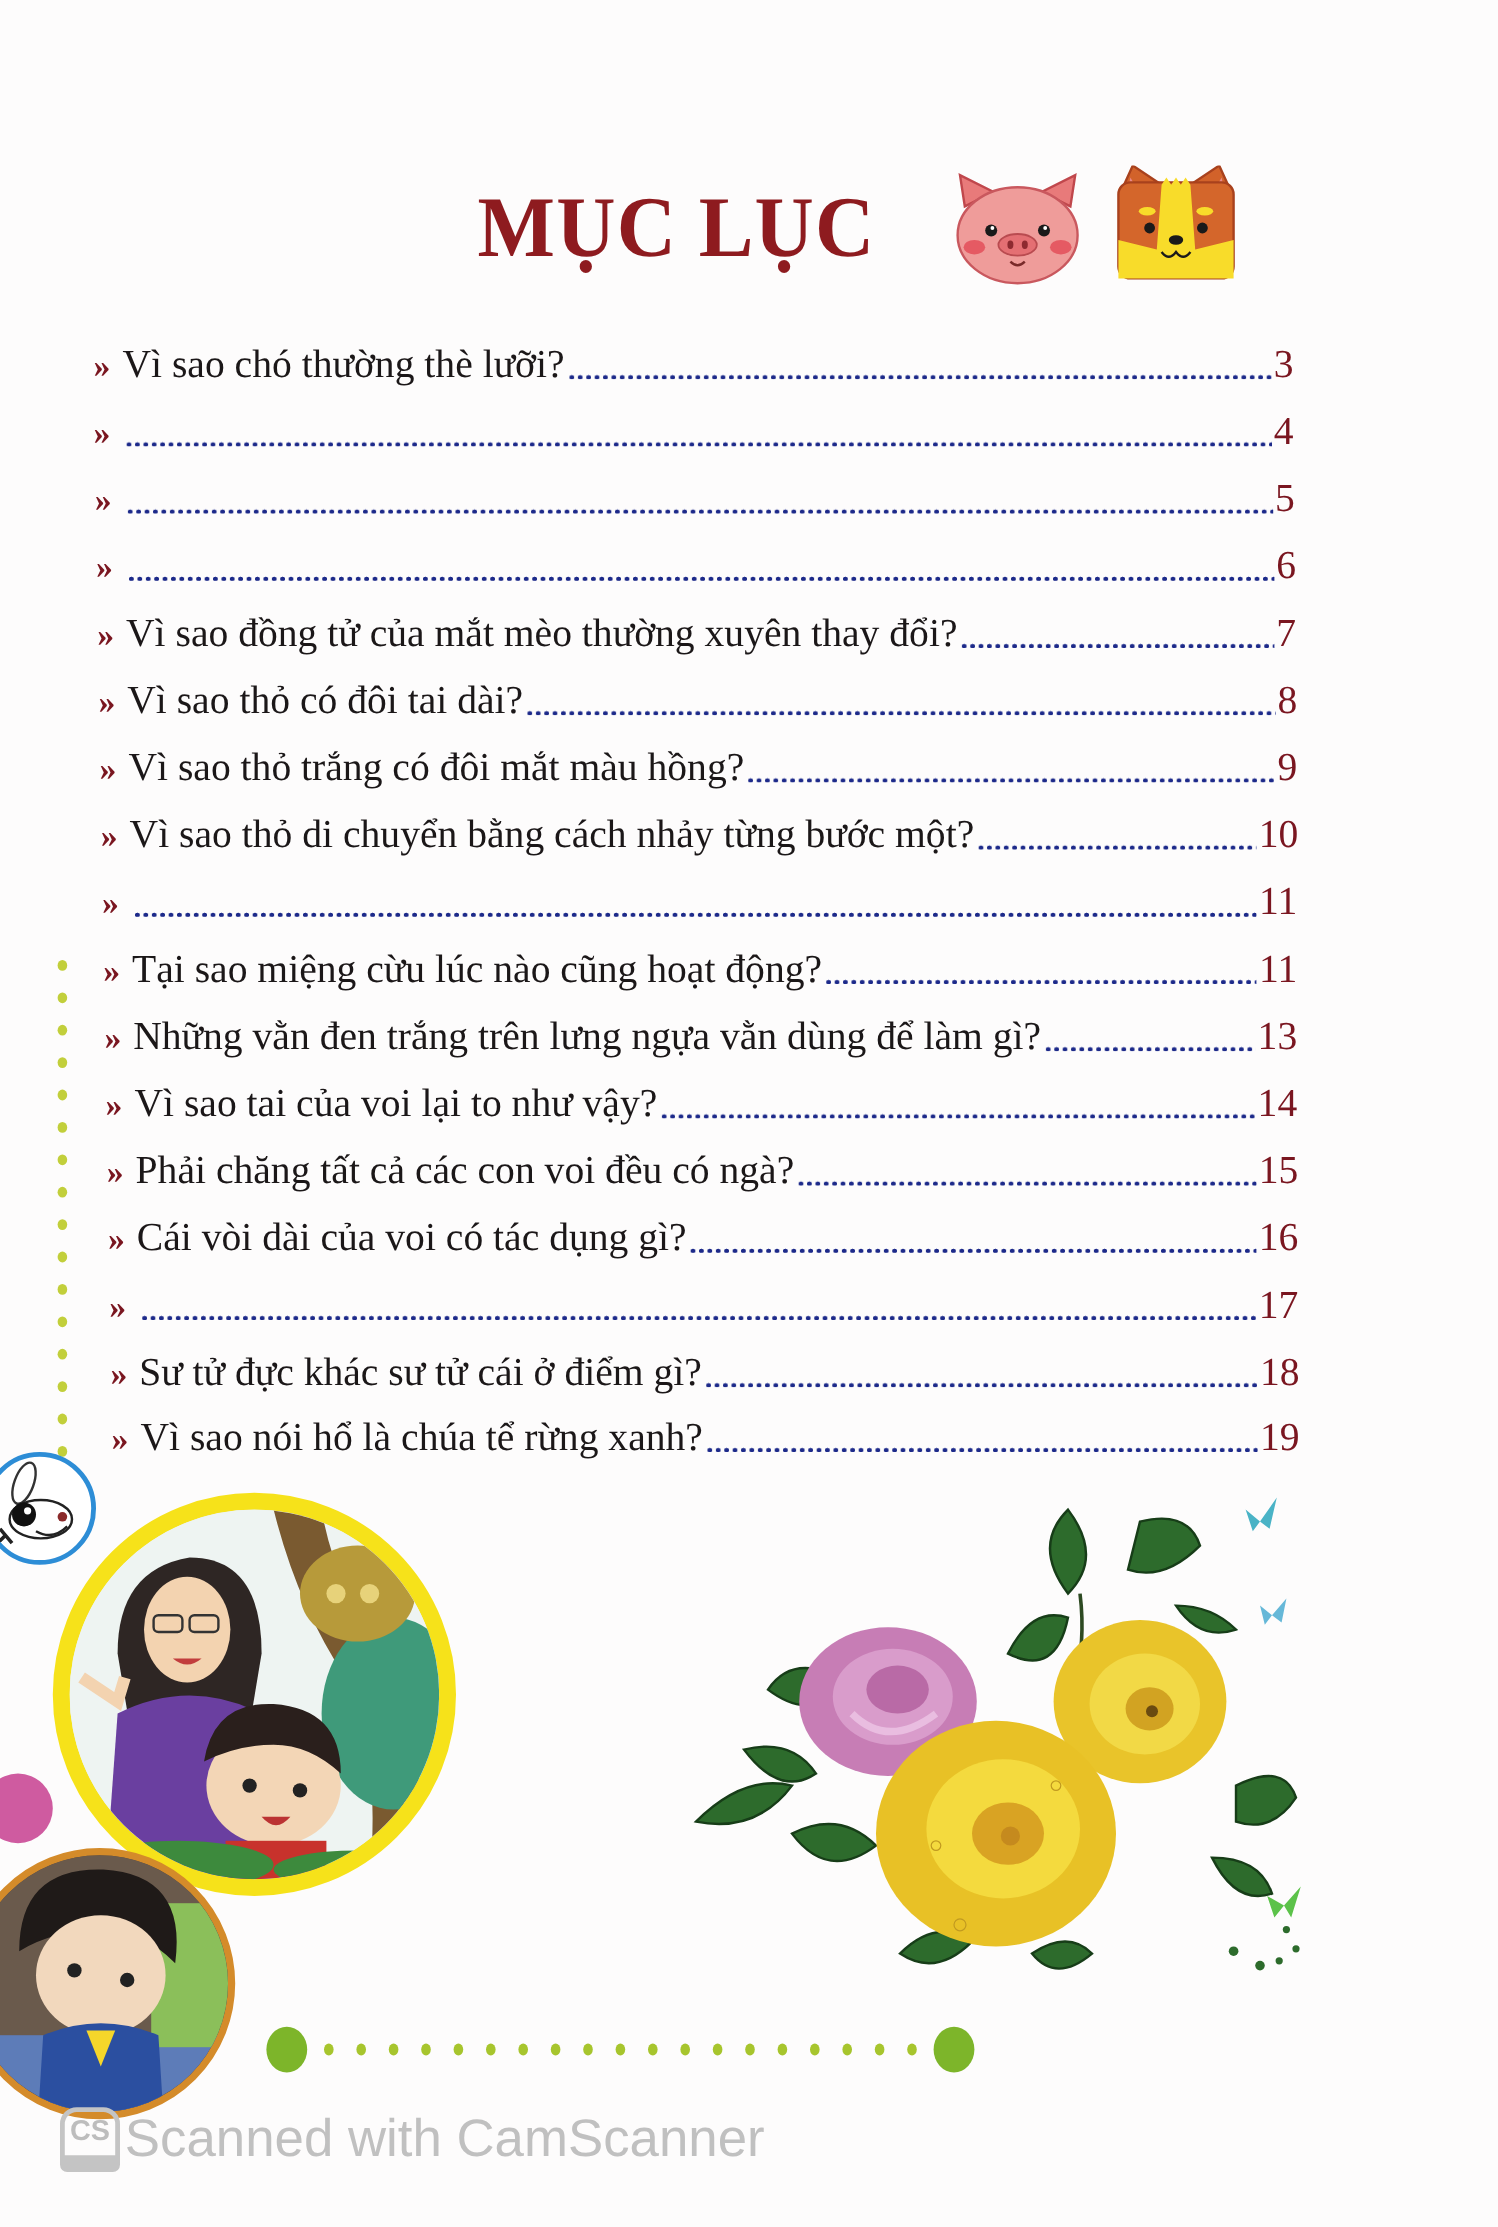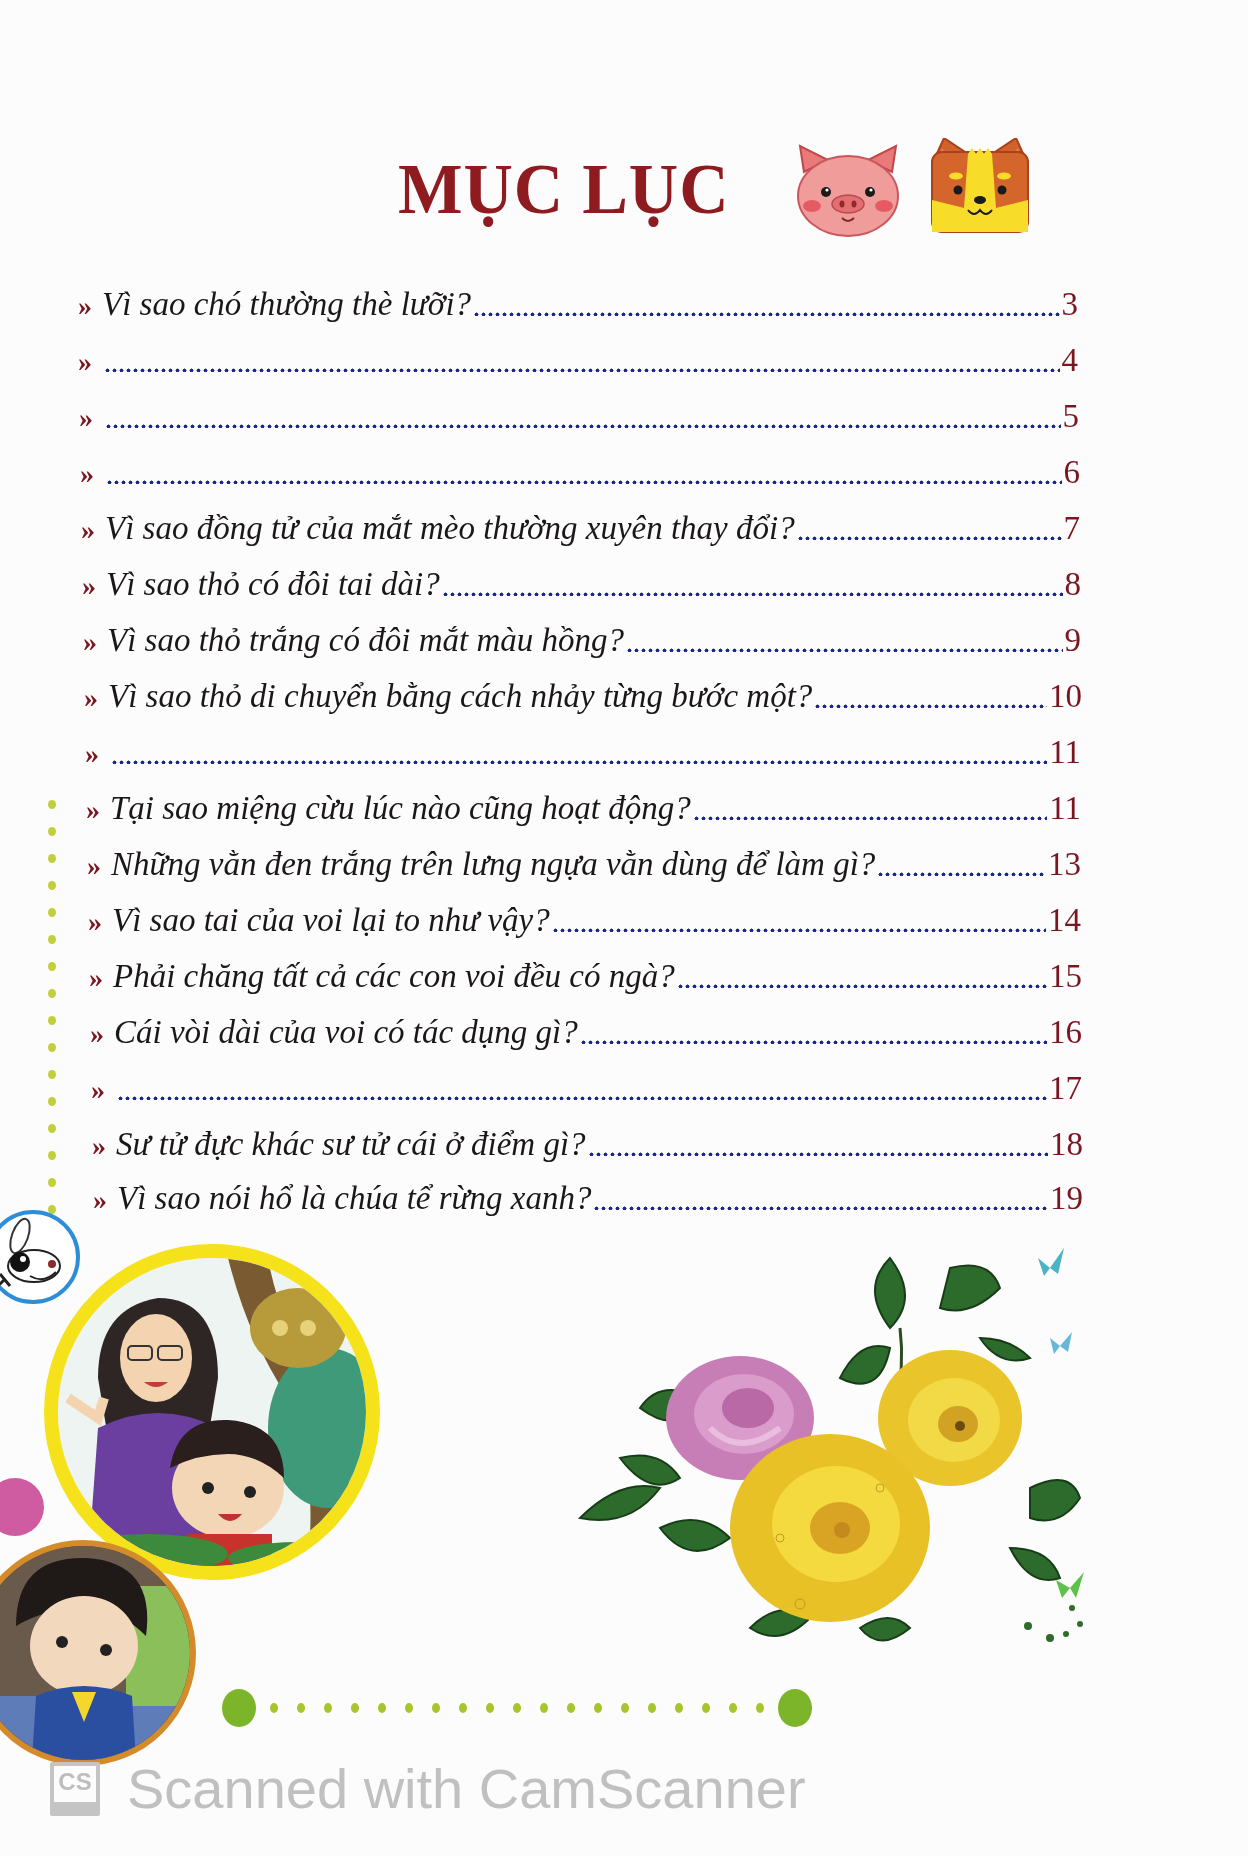--- a/index.html
+++ b/index.html
@@ -15,21 +15,21 @@
   }
   .pig { position: absolute; left: 792px; top: 142px; width: 112px; height: 96px; }
   .dog { position: absolute; left: 928px; top: 138px; width: 104px; height: 96px; }
 
   .toc { position: absolute; left: 0; top: 0; width: 1248px; }
   .toc-row {
     position: absolute; display: flex; align-items: baseline;
     font-size: 33px; color: #1b1718; height: 44px; line-height: 44px;
   }
   .toc-row .bullet { color: #7a1620; font-weight: bold; font-size: 28px; margin-right: 10px; }
-  .toc-row .title { white-space: nowrap; transform-origin: left; font-style: italic; }
+  .toc-row .title { white-space: nowrap; transform-origin: left; }
   .toc-row .leader {
     flex: 1; margin: 0 2px; height: 4px; align-self: flex-end; margin-bottom: 10px;
     background-image: radial-gradient(circle, #1d2a8a 1.8px, transparent 2.2px);
     background-size: 7px 5px; background-repeat: repeat-x;
   }
   .toc-row .page { color: #7a1620; }
 
   .vdots { position: absolute; left: 48px; top: 800px; width: 12px; }
   .vdots span { display: block; width: 8px; height: 9px; border-radius: 50%; background: #c2cf3b; margin-bottom: 18px; }
 
@@ -40,26 +40,26 @@
 
   .roses { position: absolute; left: 560px; top: 1228px; width: 540px; height: 430px; }
 
   .hdots { position: absolute; left: 222px; top: 1686px; width: 590px; height: 44px; display: flex; align-items: center; }
   .hdots .big { width: 34px; height: 38px; border-radius: 50%; background: #7db52a; flex: none; }
   .hdots .small-row { flex: 1; display: flex; justify-content: space-around; padding: 0 4px; }
   .hdots .small-row span { width: 8px; height: 10px; border-radius: 50%; background: #a7c52d; }
 
   .watermark { position: absolute; left: 50px; top: 1756px; display: flex; align-items: center; color: #bdbdbd; }
   .watermark .cs-logo {
-    width: 50px; height: 54px; border: 4px solid #c4c4c4; border-radius: 2px; box-sizing: border-box;
+    width: 50px; height: 54px; border: 4px solid #c4c4c4; border-radius: 14px; box-sizing: border-box;
     font-family: "Liberation Sans", sans-serif; font-weight: bold; font-size: 24px; color: #bdbdbd;
     display: flex; align-items: flex-start; justify-content: center; padding-top: 2px; position: relative;
   }
   .watermark .cs-logo::after { content: ""; position: absolute; left: -4px; right: -4px; bottom: -4px; height: 14px; background: #c4c4c4; border-radius: 0 0 6px 6px; }
-  .watermark .wm-text { font-family: "Liberation Sans", sans-serif; font-size: 56px; margin-left: 27px; color: #c0c0c0; }
+  .watermark .wm-text { font-family: "Liberation Sans", sans-serif; font-size: 44px; margin-left: 4px; color: #c0c0c0; }
 </style>
 </head>
 <body>
 
 <div class="page-title">MỤC LỤC</div>
 
 <svg class="pig" viewBox="0 0 112 96">
   <path d="M12 30 L8 4 L36 18 Z" fill="#e87a7a" stroke="#c0474c" stroke-width="2"></path>
   <path d="M100 30 L104 4 L76 18 Z" fill="#e87a7a" stroke="#c0474c" stroke-width="2"></path>
   <ellipse cx="56" cy="54" rx="50" ry="40" fill="#ef9c9a" stroke="#c9585e" stroke-width="2"></ellipse>

